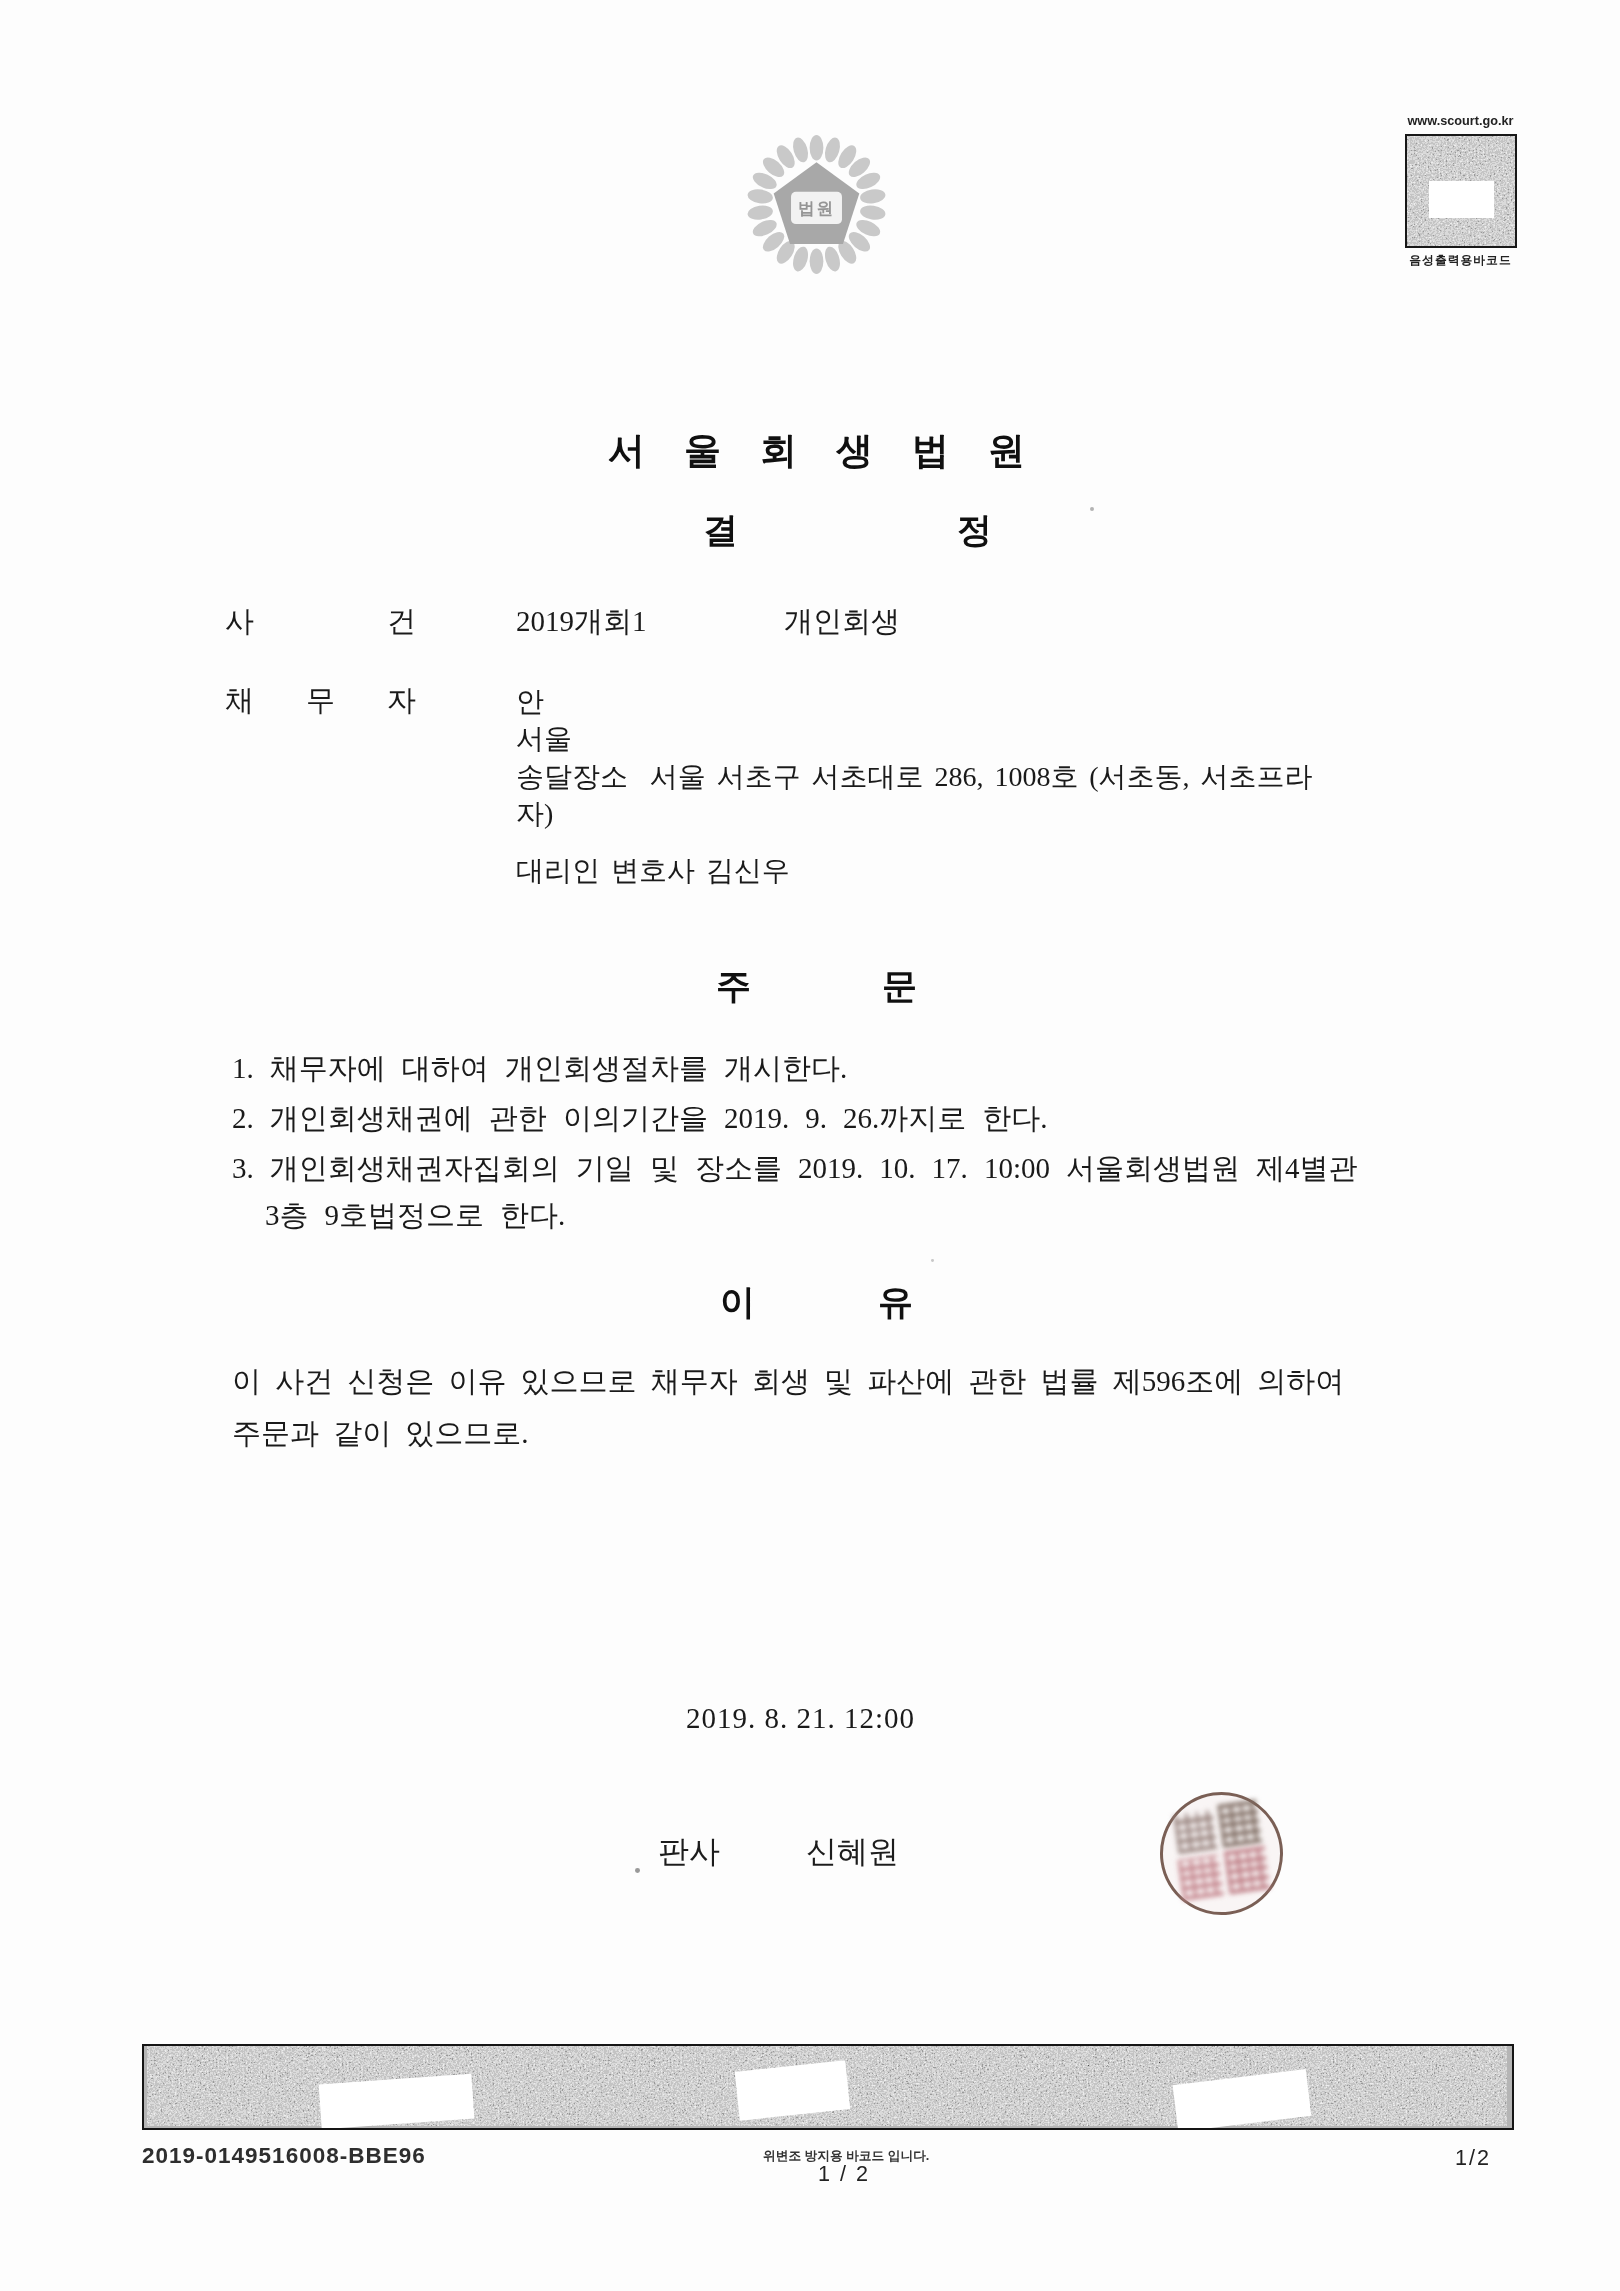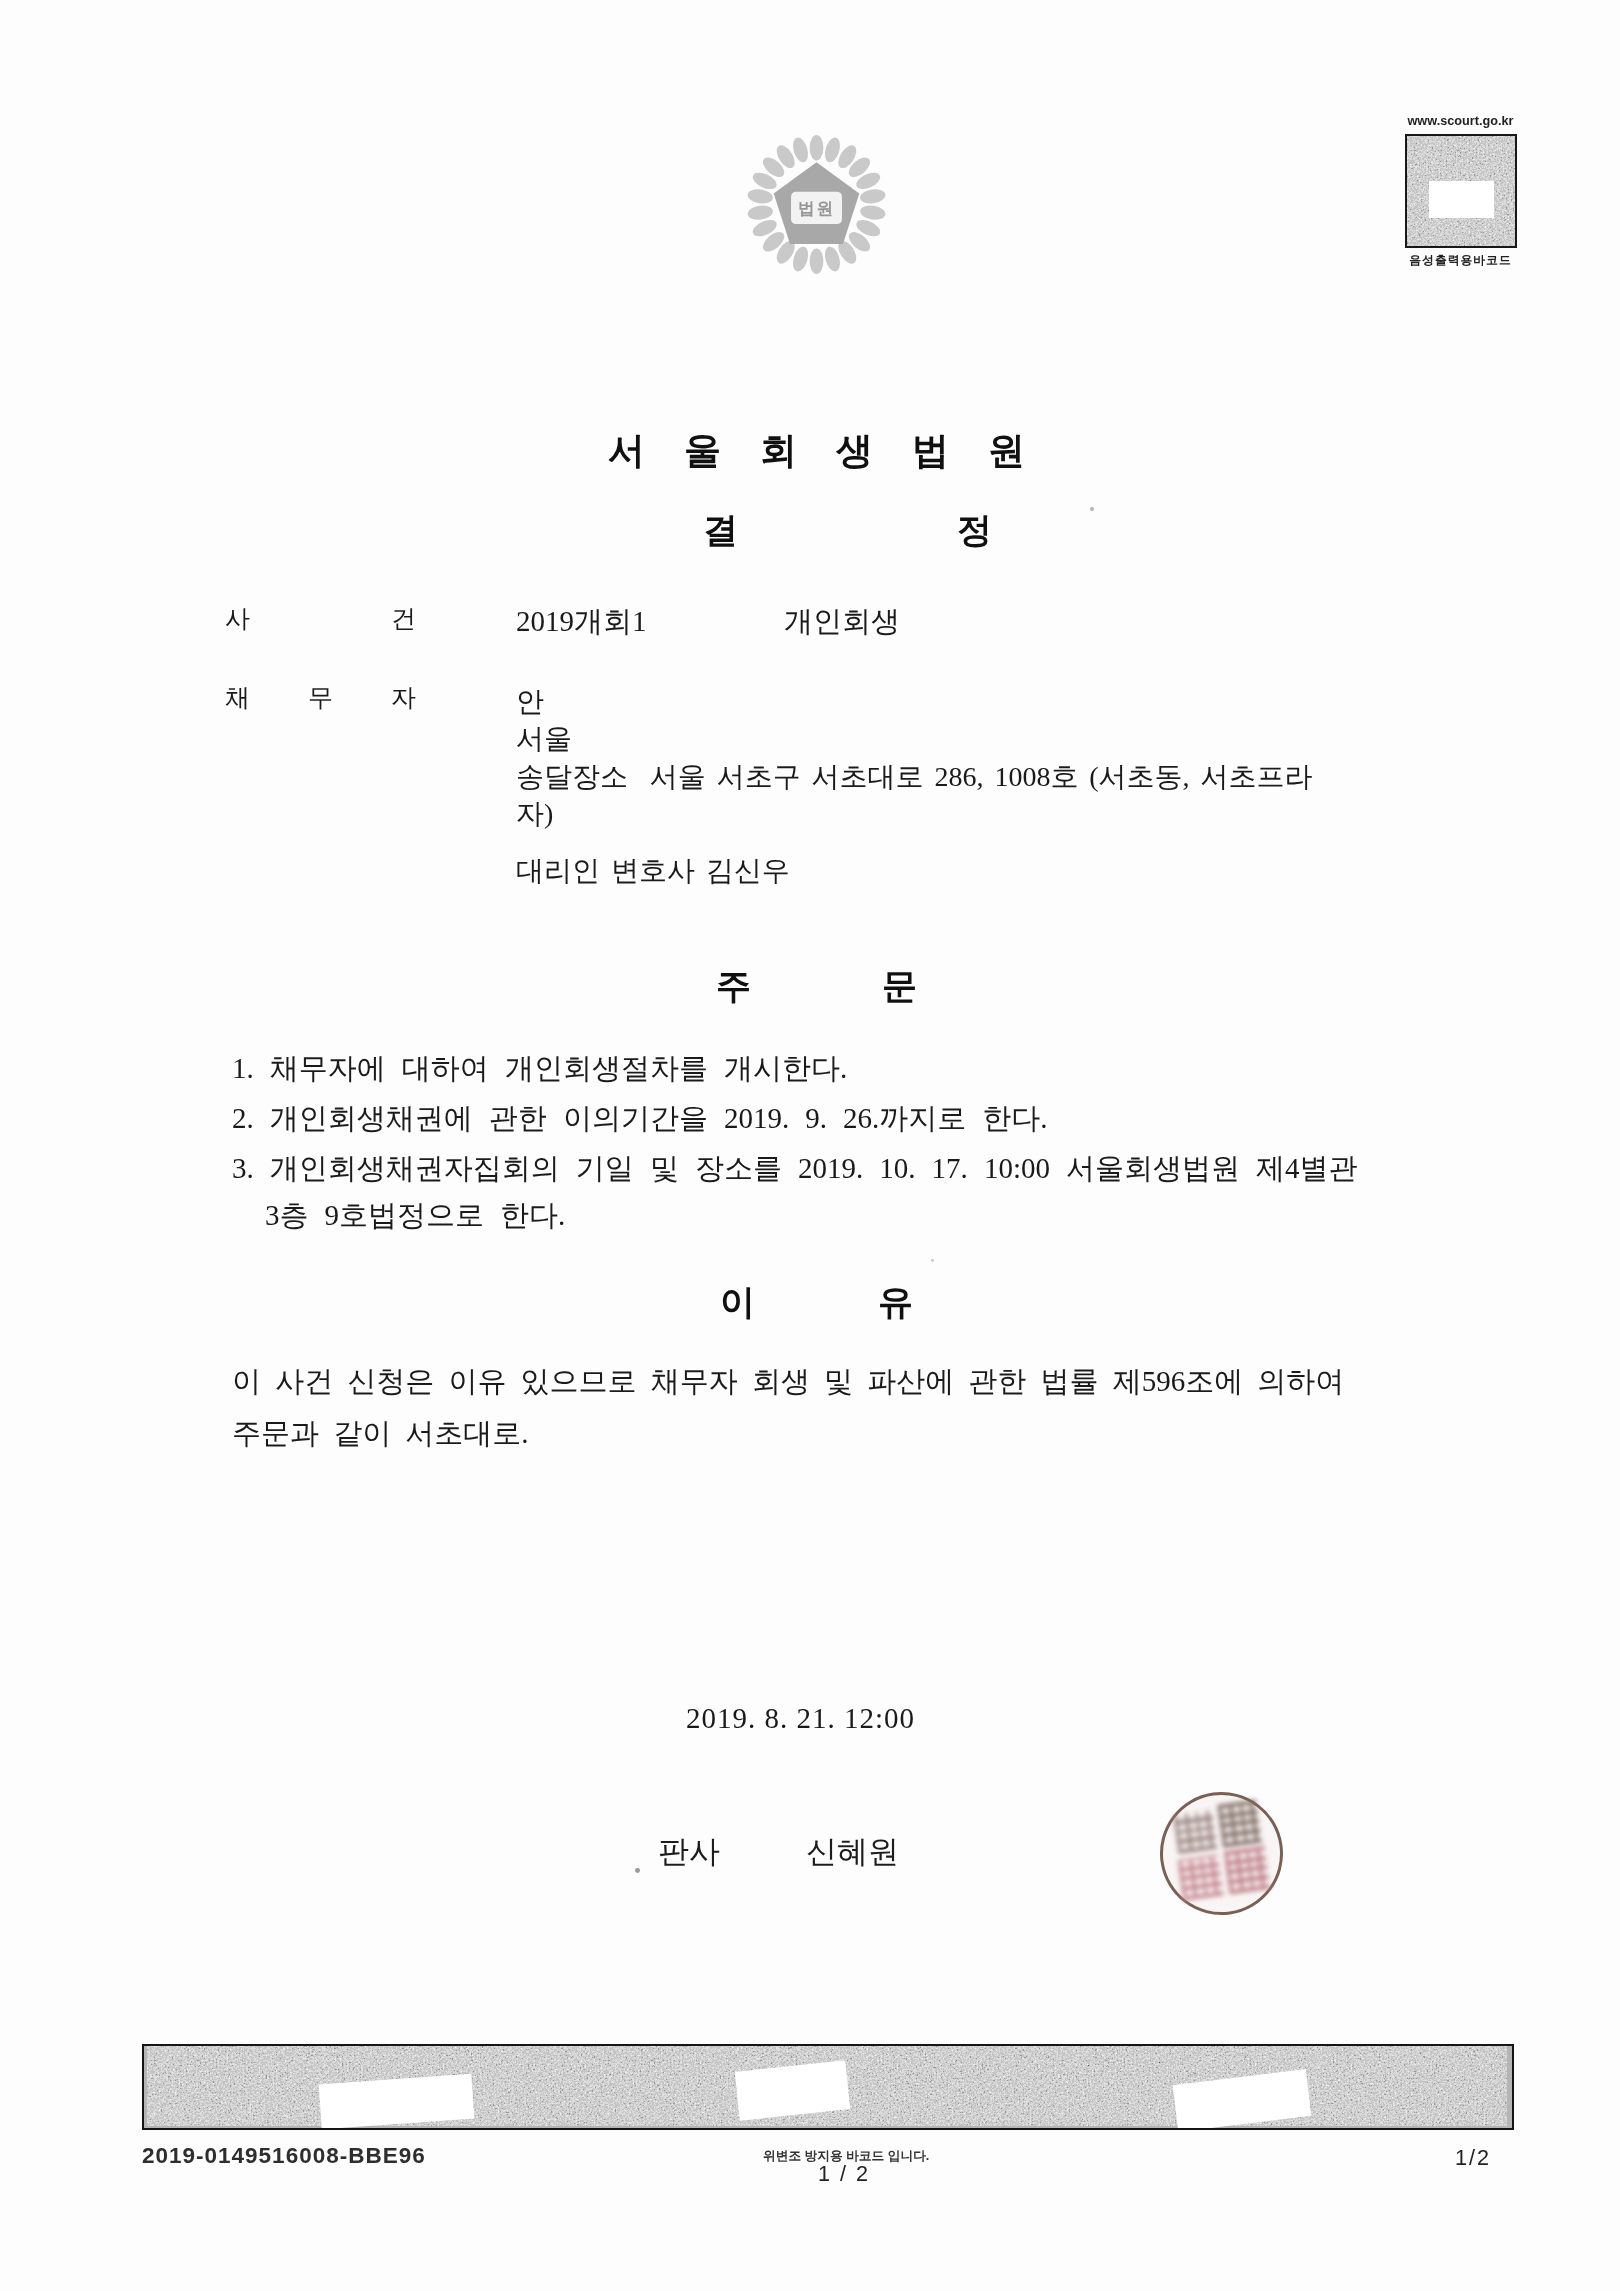--- a/index.html
+++ b/index.html
@@ -19,21 +19,21 @@
     text-align:justify;
     text-align-last:justify;
     -moz-text-align-last:justify;
     white-space:normal;
   }
   .court-title{font-size:37px;font-weight:700;color:#101010;margin-top:12px;}
   .big-heading{font-size:35px;font-weight:700;color:#101010;}
   .body-line{font-size:29px;white-space:pre;color:#1a1a1a;}
   .order-line{word-spacing:8.8px;}
   .reason-line{word-spacing:6.9px;}
-  .case-label{font-size:25px;font-weight:400;color:#1a1a1a;}
+  .case-label{font-size:29px;font-weight:400;color:#1a1a1a;}
   .val{font-size:28px;white-space:pre;color:#1a1a1a;word-spacing:3.9px;}
   .sans{font-family:"Liberation Sans","DejaVu Sans",sans-serif;}
   
   .vb-url{font-size:12.7px;font-weight:700;color:#222;width:125px;text-align:center;letter-spacing:0px;}
   .vb-box{width:112px;height:114px;border:2px solid #181818;box-sizing:border-box;overflow:hidden;background:#bdbdbd;}
   .vb-caption{font-size:11.8px;font-weight:700;color:#222;width:129px;text-align:center;letter-spacing:1px;}
   .blank-patch{background:#ffffff;}
   
   .strip{
     width:1372px;height:86px;
@@ -142,21 +142,21 @@
   </div>
   <div class="abs body-line order-line" style="left:232px;top:1049px">1. 채무자에 대하여 개인회생절차를 개시한다.</div>
   <div class="abs body-line order-line" style="left:232px;top:1099px">2. 개인회생채권에 관한 이의기간을 2019. 9. 26.까지로 한다.</div>
   <div class="abs body-line order-line" style="left:232px;top:1149px">3. 개인회생채권자집회의 기일 및 장소를 2019. 10. 17. 10:00 서울회생법원 제4별관</div>
   <div class="abs body-line order-line" style="left:265px;top:1196px">3층 9호법정으로 한다.</div>
 
   <div class="abs" style="left:720px;top:1279px;width:193px">
     <span class="justify big-heading" style="width:193px">이 유</span>
   </div>
   <div class="abs body-line reason-line" style="left:232px;top:1362px">이 사건 신청은 이유 있으므로 채무자 회생 및 파산에 관한 법률 제596조에 의하여</div>
-  <div class="abs body-line reason-line" style="left:232px;top:1414px">주문과 같이 서초대로.</div>
+  <div class="abs body-line reason-line" style="left:232px;top:1414px">주문과 같이 있으므로.</div>
 
   <div class="abs body-line" style="left:686px;top:1702px;letter-spacing:1px">2019. 8. 21. 12:00</div>
 
   <div class="abs" style="left:658px;top:1831px;font-size:31px">
     <span>판사</span><span style="display:inline-block;width:86px"></span><span>신혜원</span>
   </div>
 
   <div class="abs stamp" style="left:1160px;top:1792px">
     <div class="seal-block" style="left:15.7px;top:13.7px;width:39px;height:39px;color:#97827d">
       <div class="seal-stripes-h"></div>

